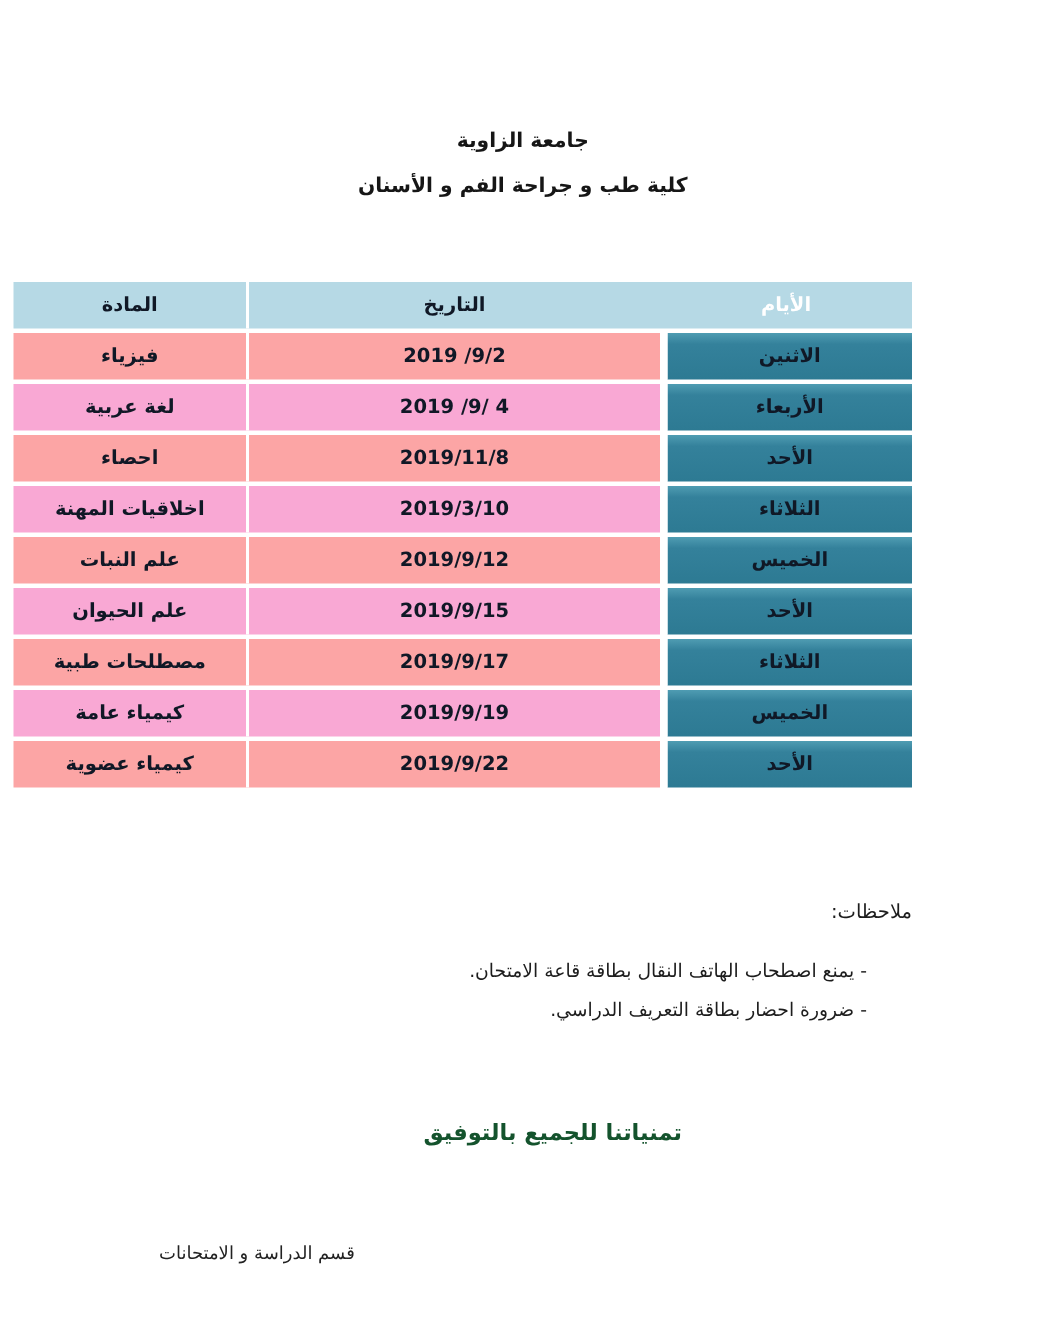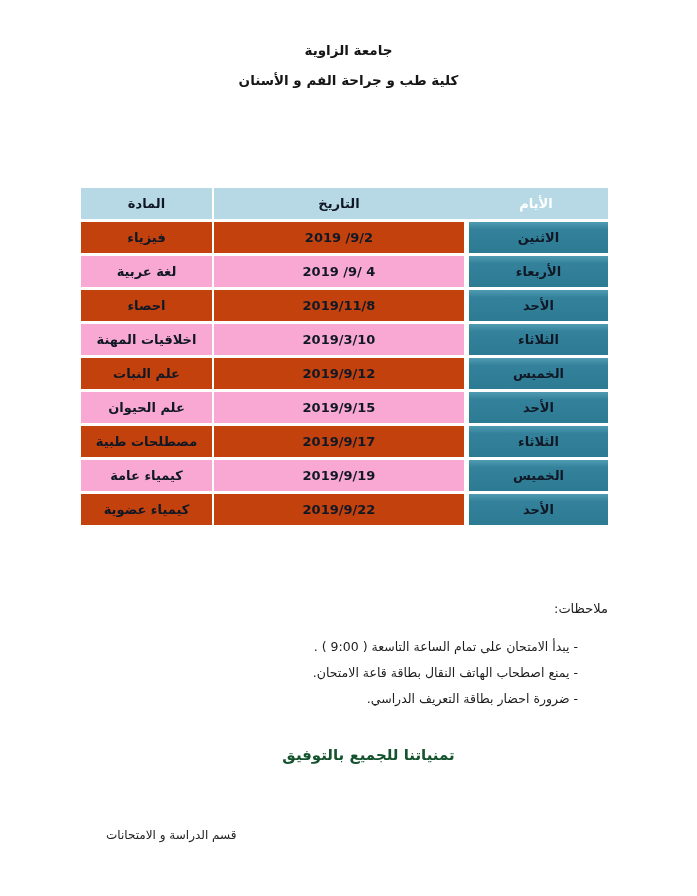--- a/index.html
+++ b/index.html
@@ -13,20 +13,21 @@
     overflow:hidden;
     color:#1b1b1b;
   }
   
   .doc-title{
     position:absolute;left:0;width:100%;
     text-align:center;
     font-weight:bold;
     font-size:13.5px;
     color:#161616;
+    margin-top:44px;
   }
   .t1{top:42px;}
   .t2{top:72px;}
   .t3{top:121px;font-size:13.5px;}
   .ltr{direction:ltr;unicode-bidi:isolate;}
   .g-years{margin-inline-start:5px;}
 
   
   table.sched{
     position:absolute;
@@ -36,36 +37,36 @@
     direction:rtl;
     table-layout:fixed;
   }
   table.sched td{
     height:31px;
     vertical-align:middle;
     text-align:center;
     font-size:13px;
     font-weight:bold;
     color:#101826;
-    padding:0 4px;
+    padding:0 16px;
     overflow:hidden;
     white-space:nowrap;
     margin-left:28px;
   }
   td.col-day{width:131px;border-right:0;}
   td.col-date{width:242px;border-left:2px solid #ffffff;}
   td.col-subject{width:123px;}
   td.hcell{background:#b6d9e5;}
   td.hcell.col-day{color:#ffffff;}
   td.day{
     background:linear-gradient(to bottom,#4f9cb2 0%,#34819b 24%,#2d7a93 100%);
     color:#ffffff;
     border-left:5px solid #ffffff;
   }
-  tr.med td.body{background:#c2410c;}
+  tr.med td.body{background:#fca5a5;}
   tr.lt  td.body{background:#f9a8d4;}
 
   
   .notes-heading{
     position:absolute;
     top:601px;right:89px;
     font-size:13px;color:#1d1d1d;
   }
   .notes-list{
     position:absolute;
@@ -152,21 +153,20 @@
       <tr class="med">
         <td class="day col-day">الأحد</td>
         <td class="body col-date"><span class="ltr">2019/9/22</span></td>
         <td class="body col-subject">كيمياء عضوية</td>
       </tr>
     </tbody>
   </table>
 
   <div class="notes-heading">ملاحظات:</div>
   <div class="notes-list">
-    <div>- يبدأ الامتحان على تمام الساعة التاسعة ( 9:00 ) .</div>
     <div>- يمنع اصطحاب الهاتف النقال بطاقة قاعة الامتحان.</div>
     <div>- ضرورة احضار بطاقة التعريف الدراسي.</div>
   </div>
 
   <div class="wishes">تمنياتنا للجميع بالتوفيق</div>
   <div class="dept">قسم الدراسة و الامتحانات</div>
 
 </div>
 
 </body></html>

